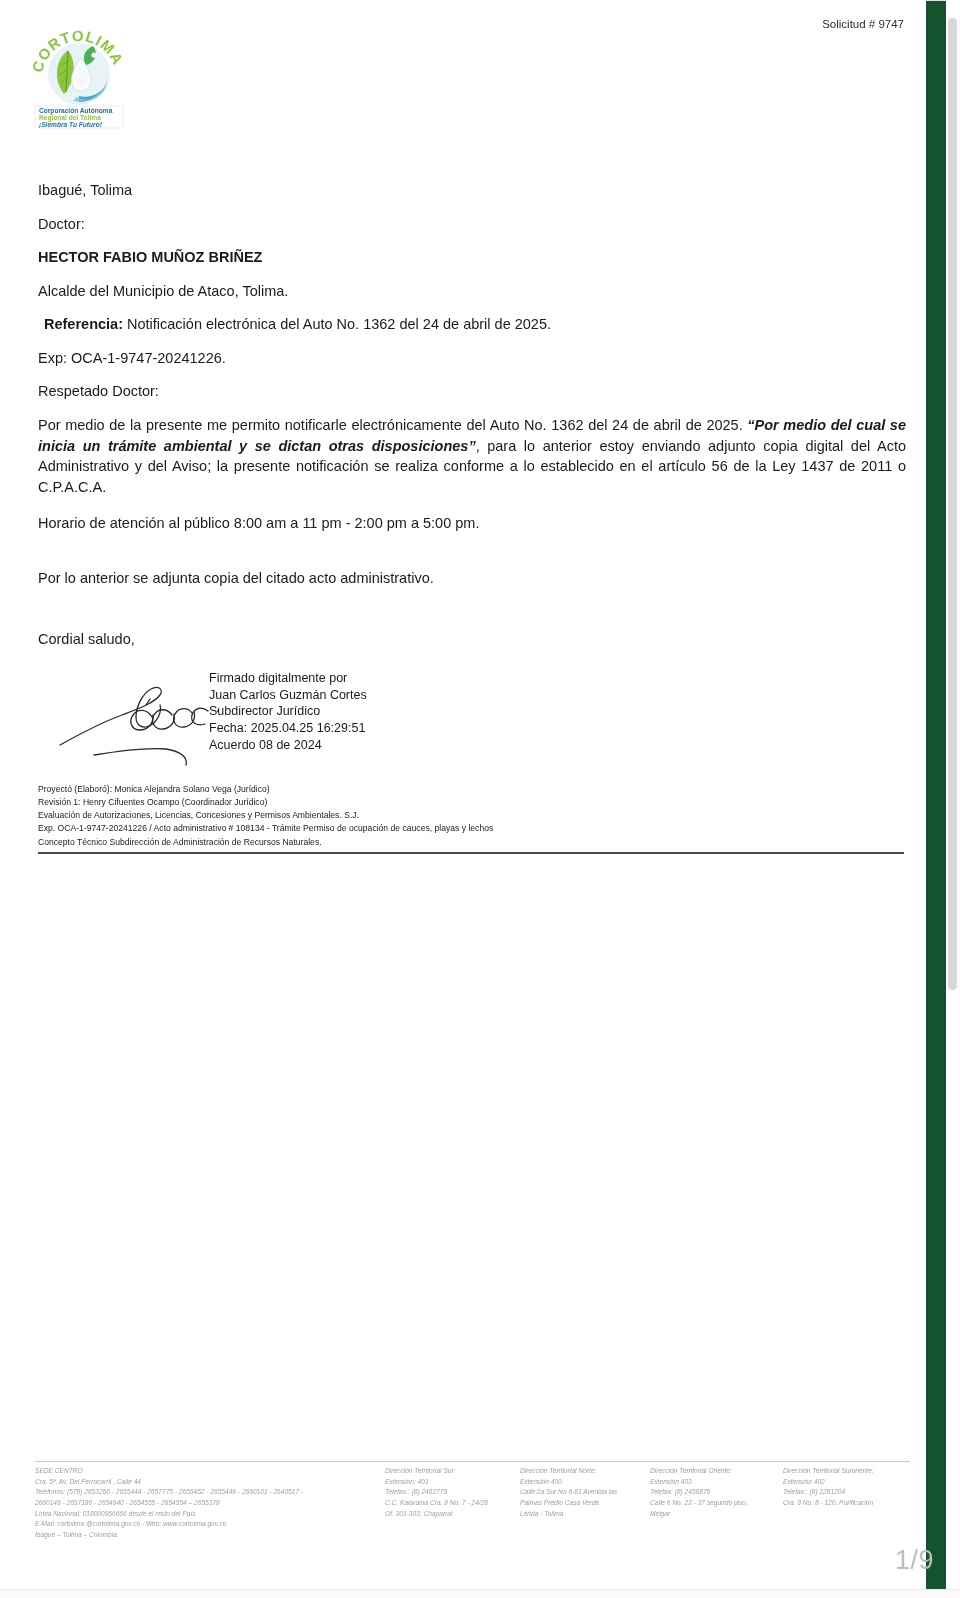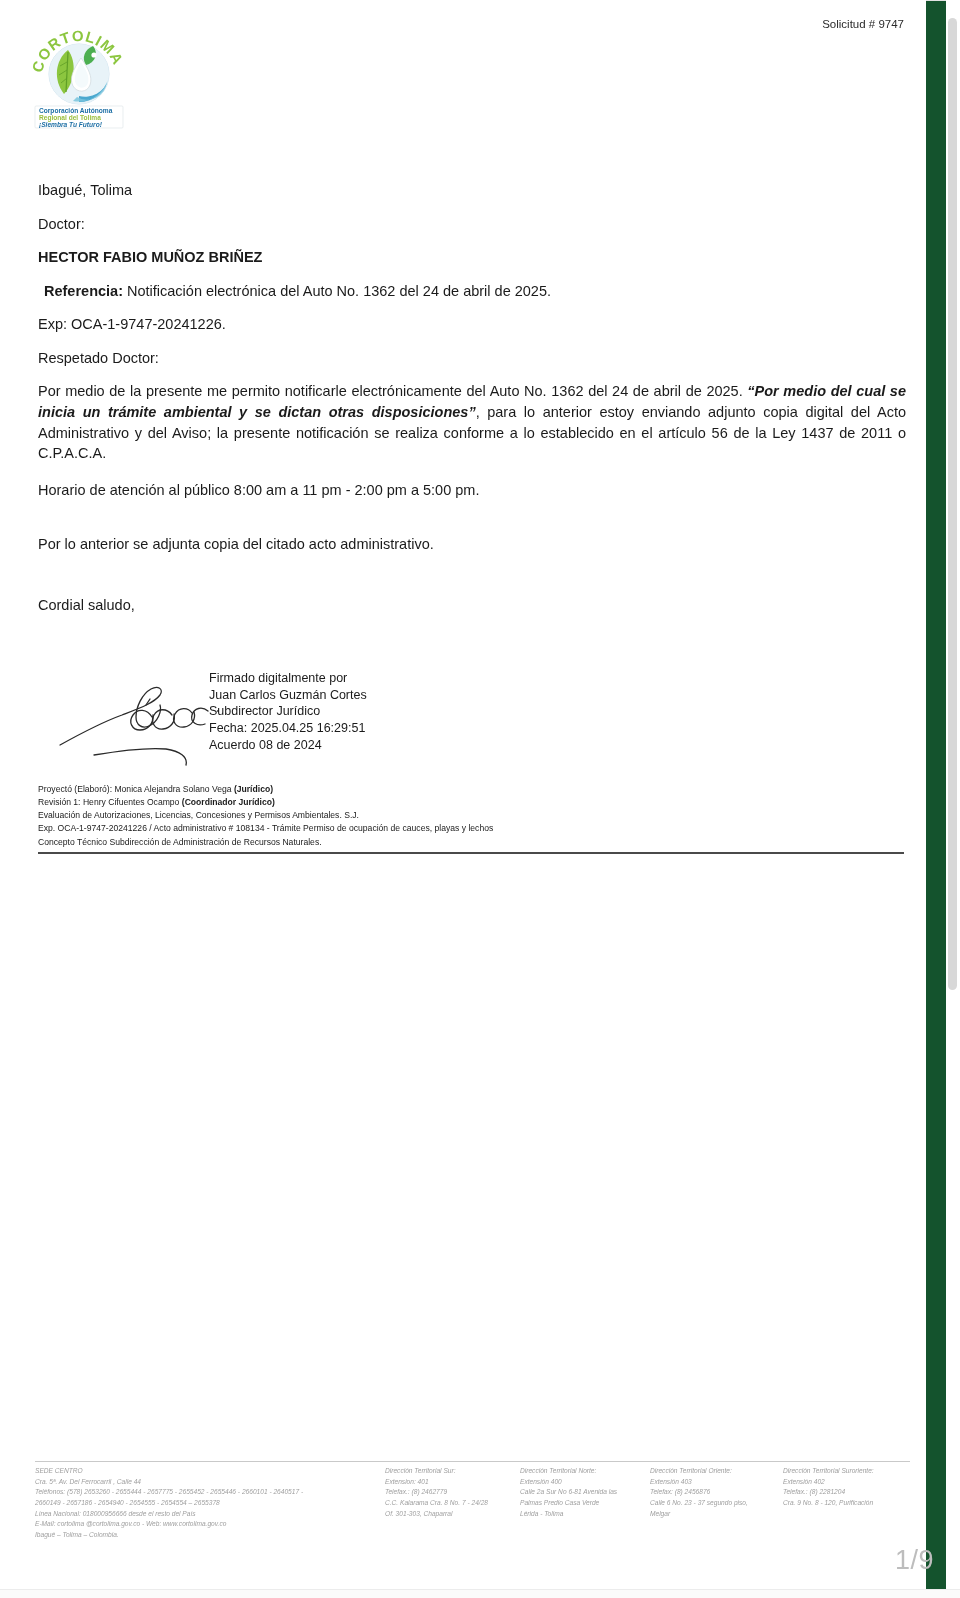--- a/index.html
+++ b/index.html
@@ -146,21 +146,21 @@
   
   #meta-block {
     position: absolute;
     top: 783px;
     left: 38px;
     width: 600px;
     font-size: 8.6px;
     line-height: 1.53;
     color: #1b1b1b;
   }
-  #meta-block b { font-weight: bold; text-align: right; }
+  #meta-block b { font-weight: normal; text-align: right; }
   #meta-rule {
     position: absolute;
     top: 852px;
     left: 38px;
     width: 866px;
     height: 2px;
     background: #4a4a4a;
   }
 
   
@@ -249,20 +249,21 @@
     </div>
 
     <div id="letter">
 
       <p class="ln">Ibagué,  Tolima</p>
 
       <p class="ln">Doctor:</p>
 
       <p class="ln bold">HECTOR FABIO MUÑOZ BRIÑEZ</p>
 
+      <p class="ln">Alcalde del Municipio de Ataco, Tolima.</p>
 
 
       <p class="ln indent">
         <b>Referencia:</b><span> Notificación electrónica del Auto No. 1362 del 24 de abril de 2025.</span>
       </p>
 
       <p class="ln">Exp: OCA-1-9747-20241226.</p>
 
       <p class="ln">Respetado Doctor:</p>
 

